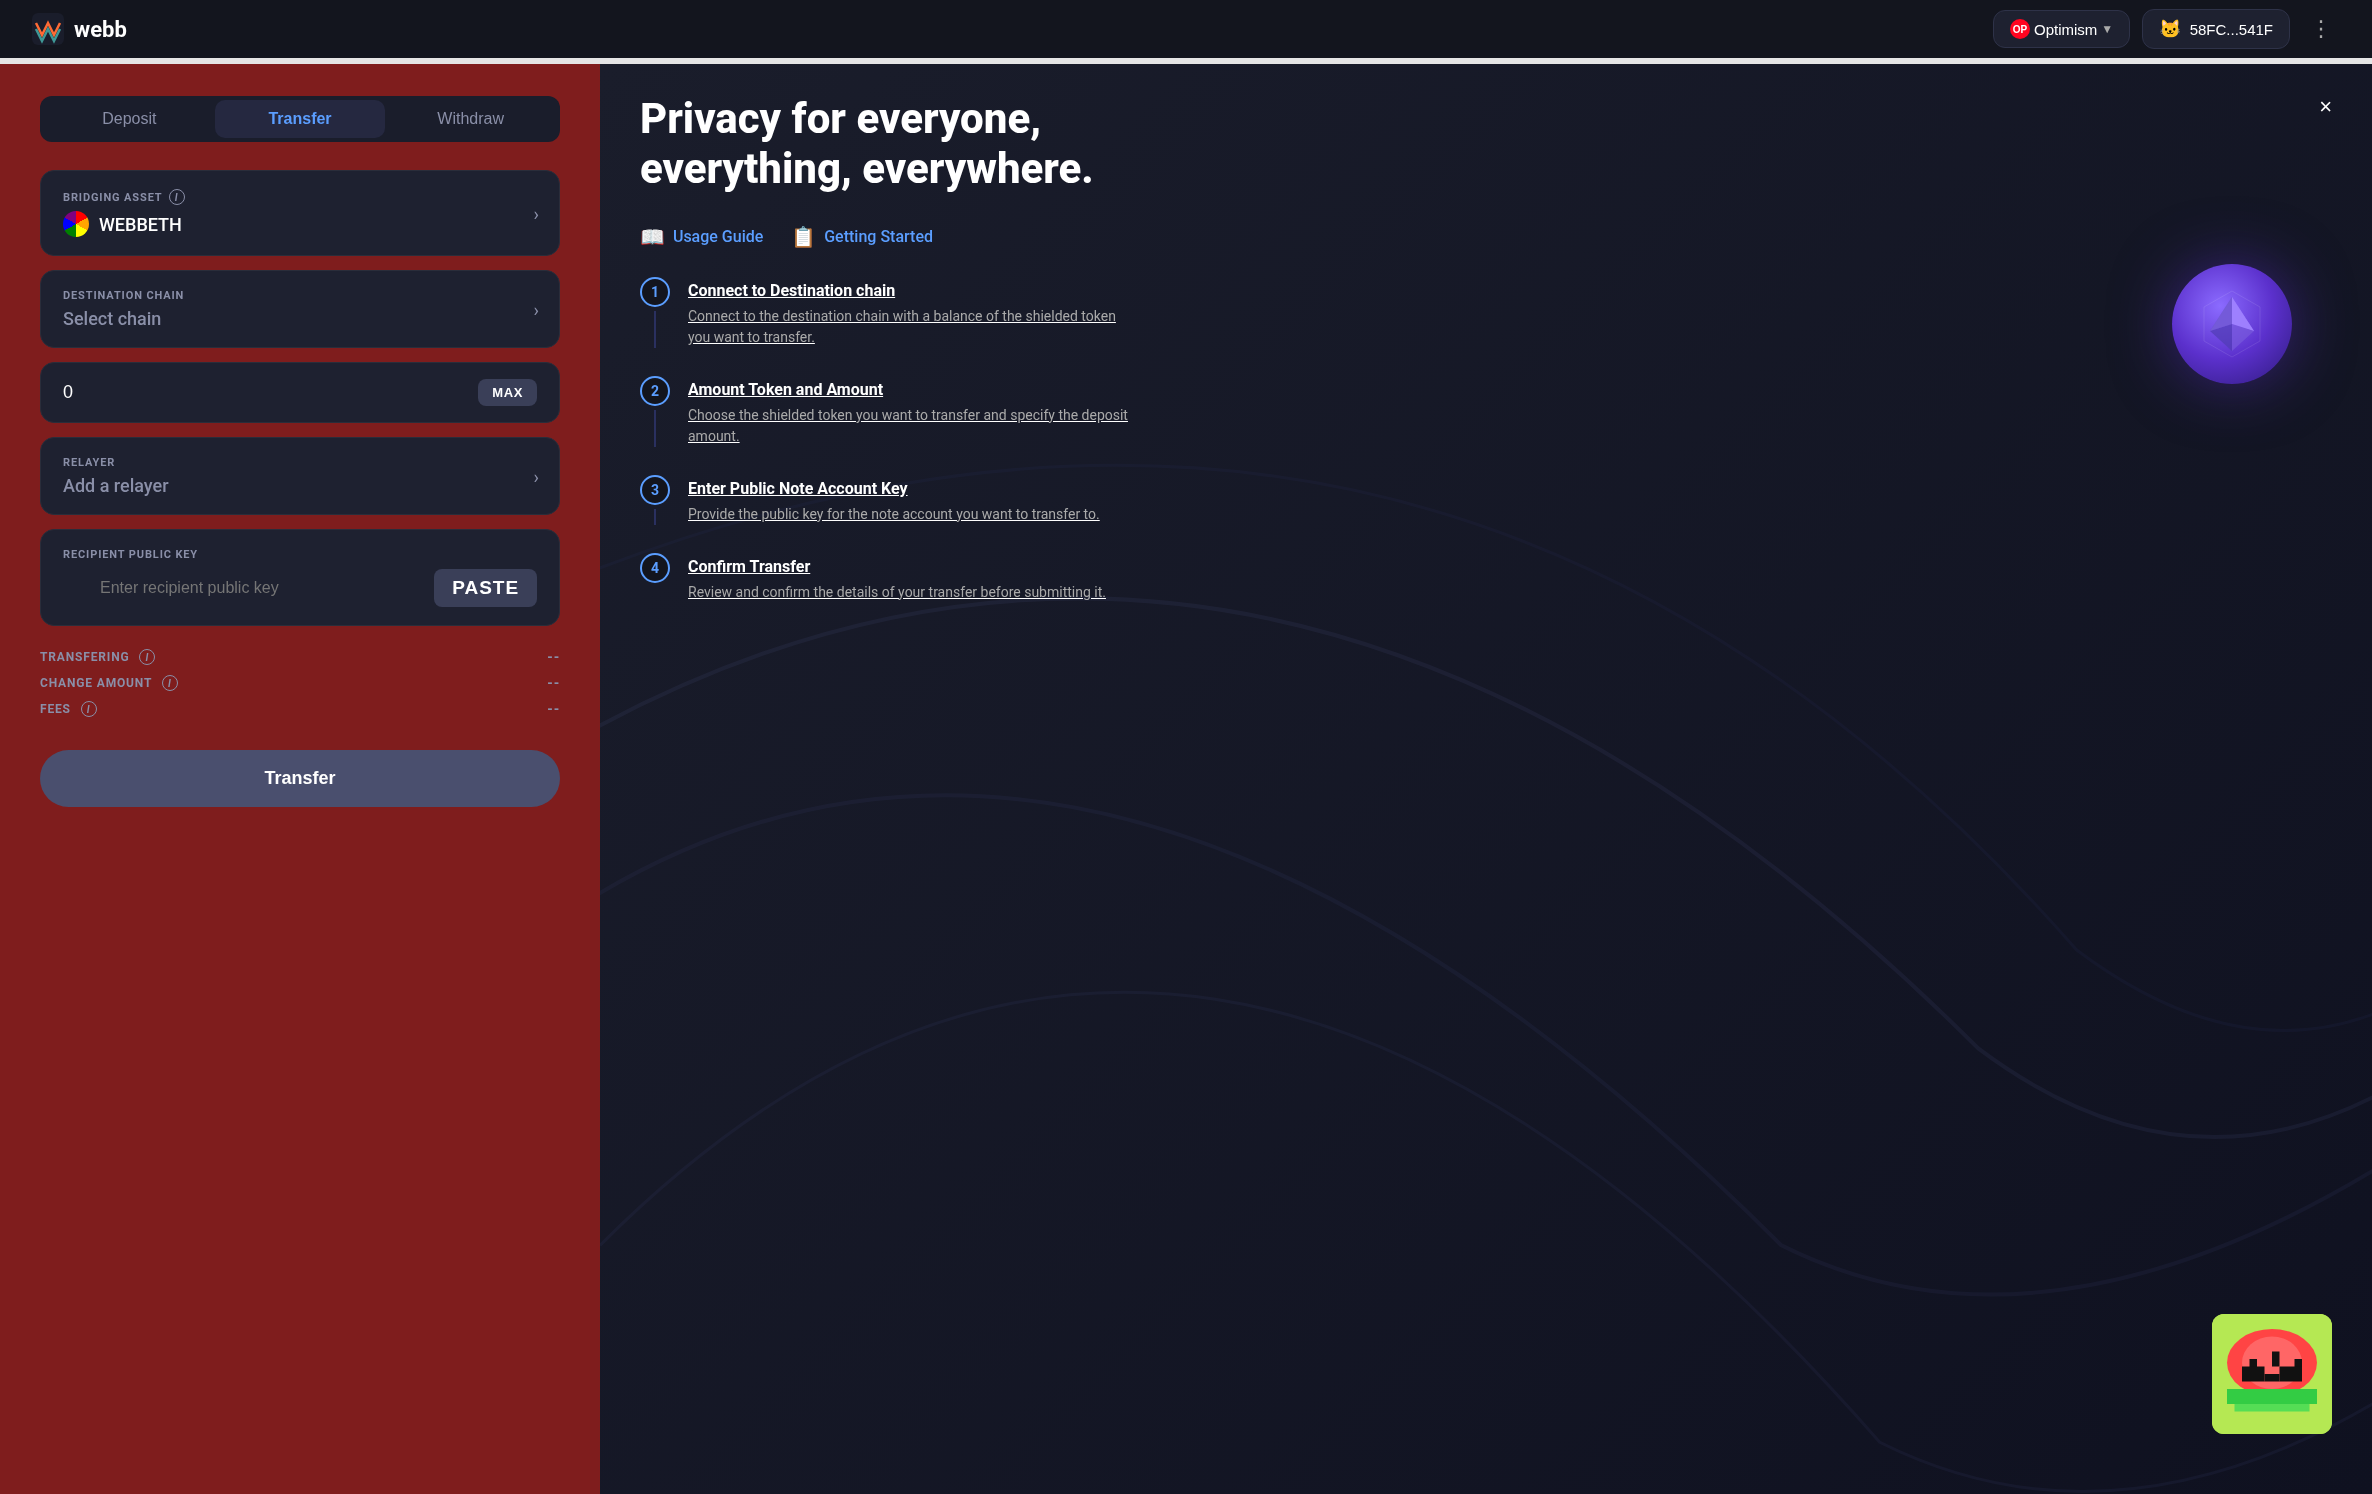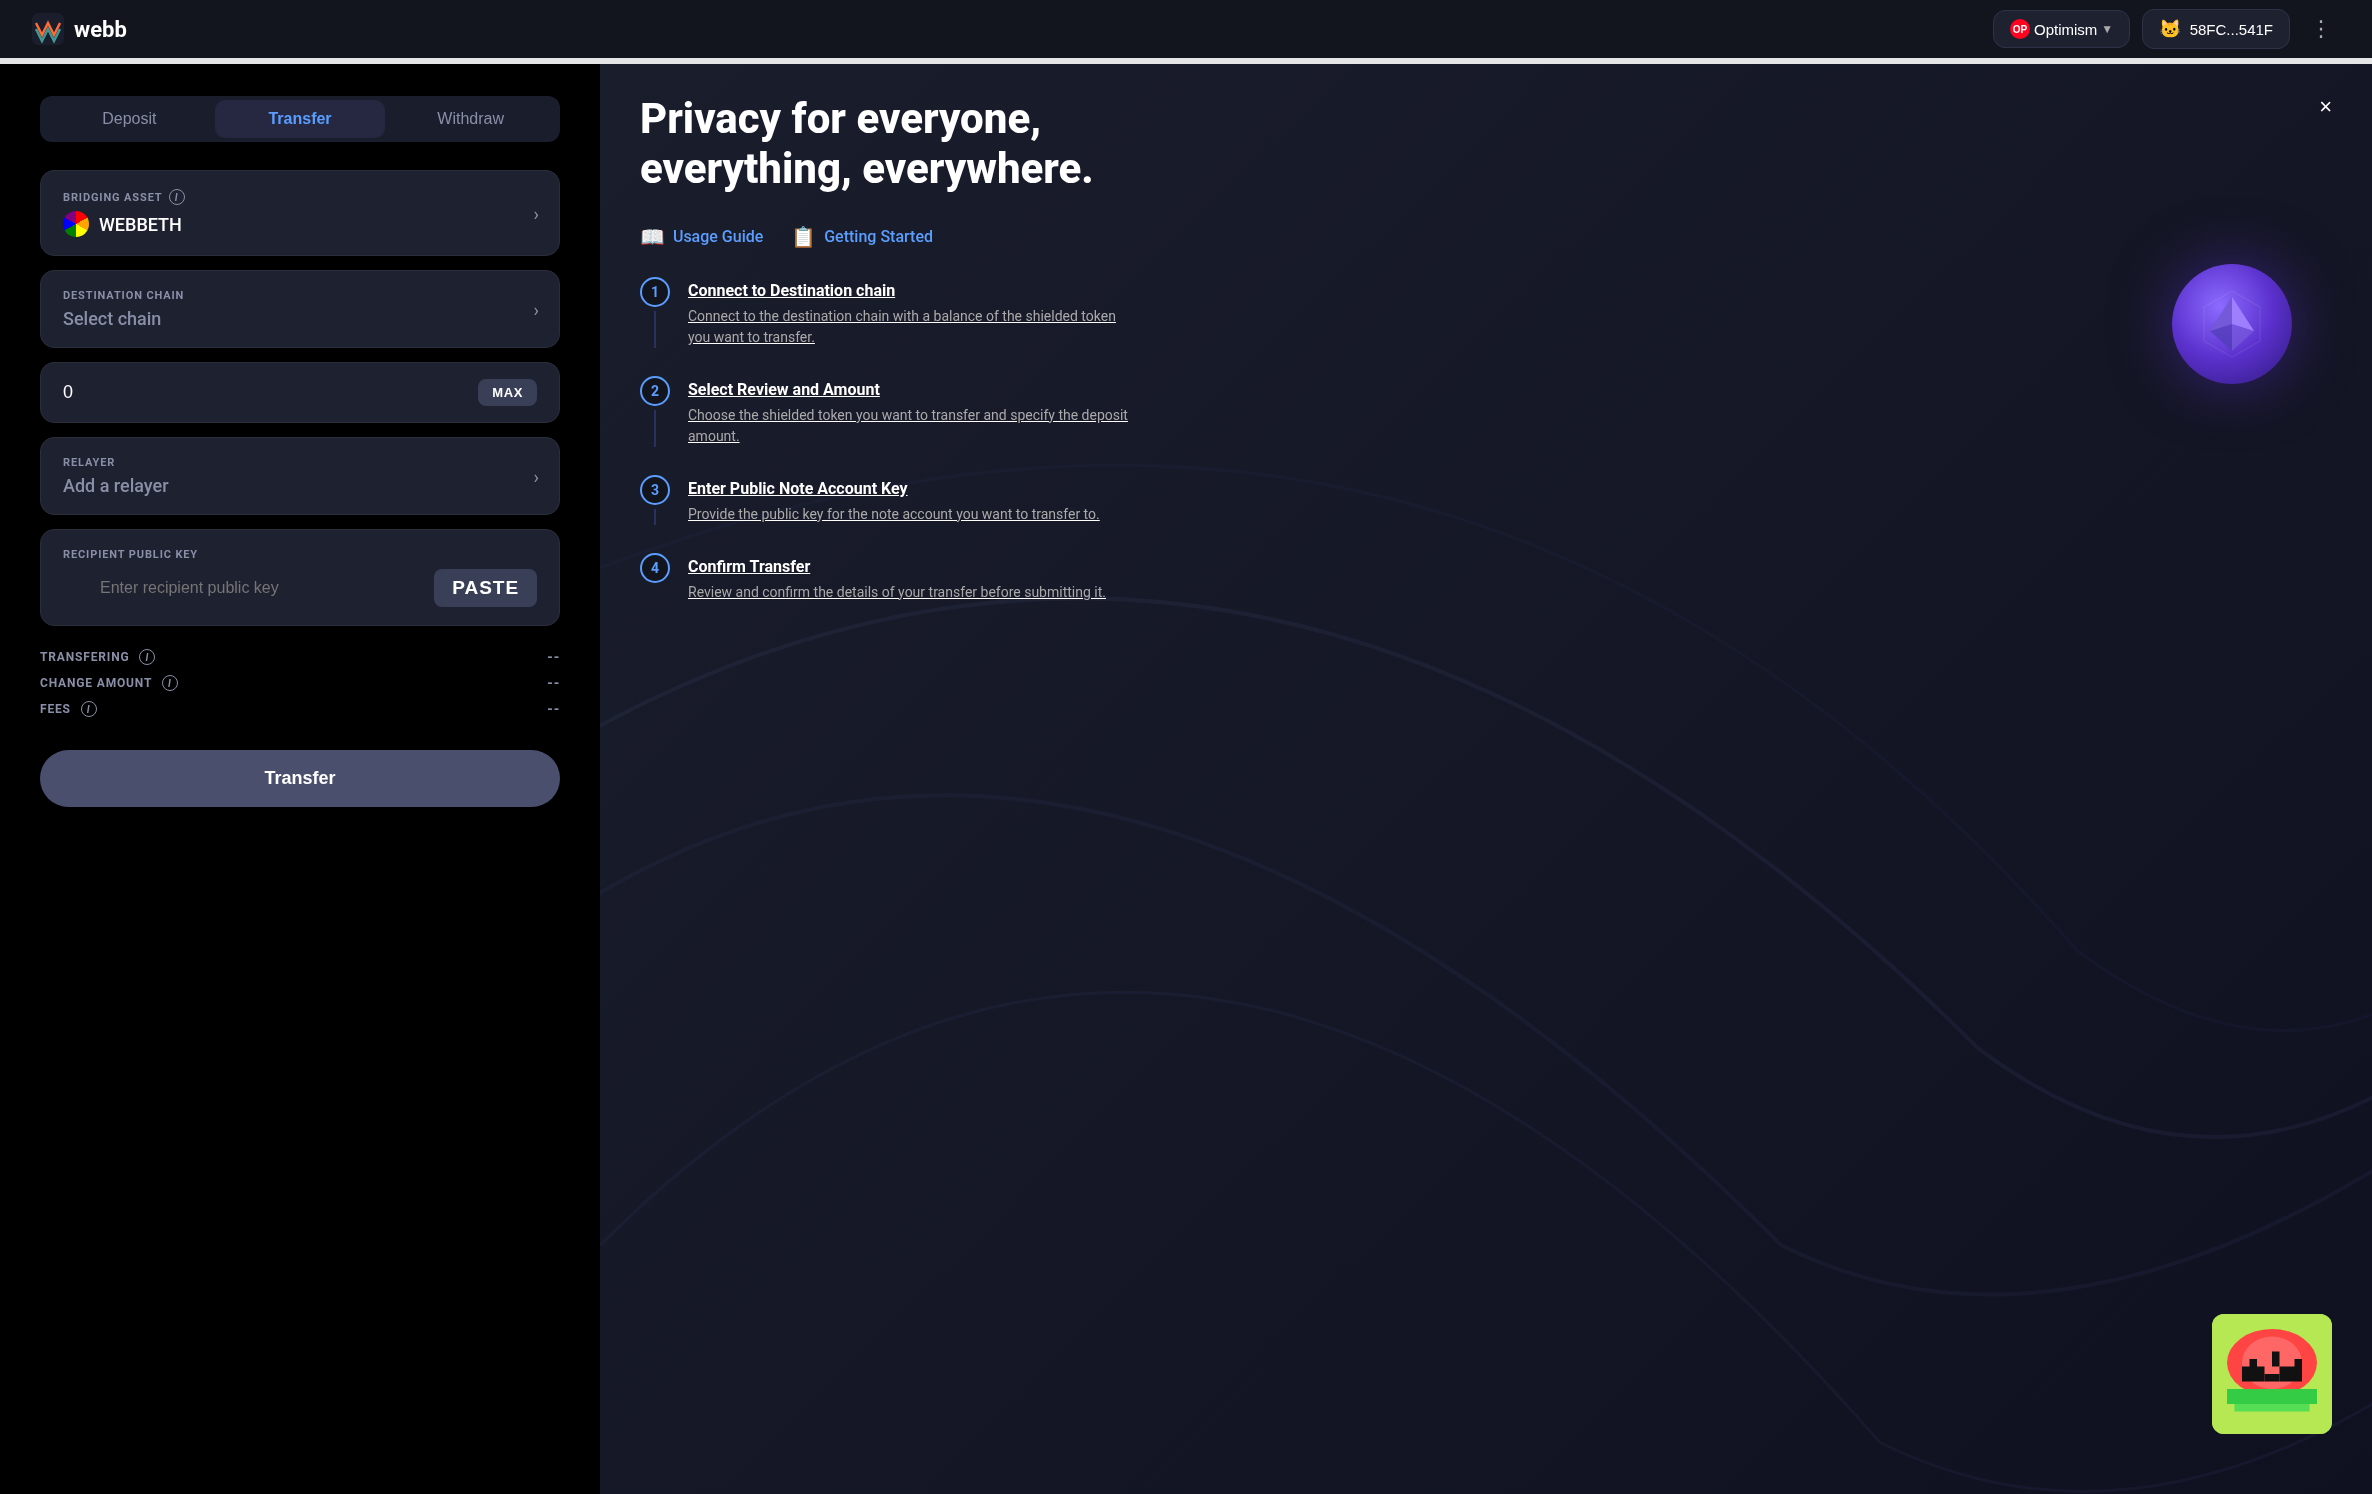--- a/index.html
+++ b/index.html
@@ -93,21 +93,21 @@
       display: flex;
       height: calc(100vh - 64px);
       position: relative;
     }
 
     
     .left-panel {
       width: 600px;
       min-width: 600px;
       padding: 32px 40px;
-      background: #000000;
+      background: #7f1d1d;
       overflow-y: auto;
       z-index: 2;
     }
 
     
     .tabs {
       display: flex;
       gap: 0;
       margin-bottom: 28px;
       background: #1a1d2b;
@@ -611,21 +611,21 @@
             <div class="step-desc">Connect to the destination chain with a balance of the shielded token you want to transfer.</div>
           </div>
         </div>
 
         <div class="step">
           <div class="step-left">
             <div class="step-num">2</div>
             <div class="step-line"></div>
           </div>
           <div class="step-content">
-            <div class="step-title">Select Review and Amount</div>
+            <div class="step-title">Amount Token and Amount</div>
             <div class="step-desc">Choose the shielded token you want to transfer and specify the deposit amount.</div>
           </div>
         </div>
 
         <div class="step">
           <div class="step-left">
             <div class="step-num">3</div>
             <div class="step-line"></div>
           </div>
           <div class="step-content">

